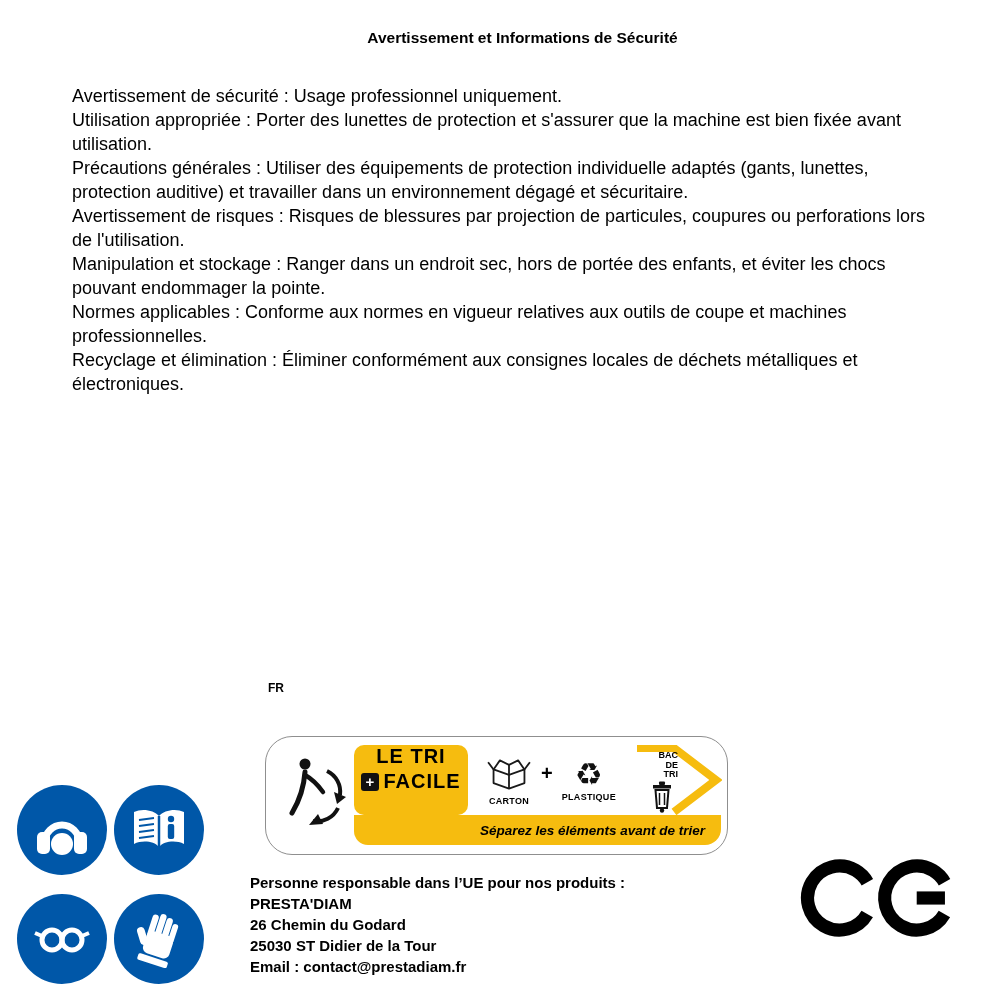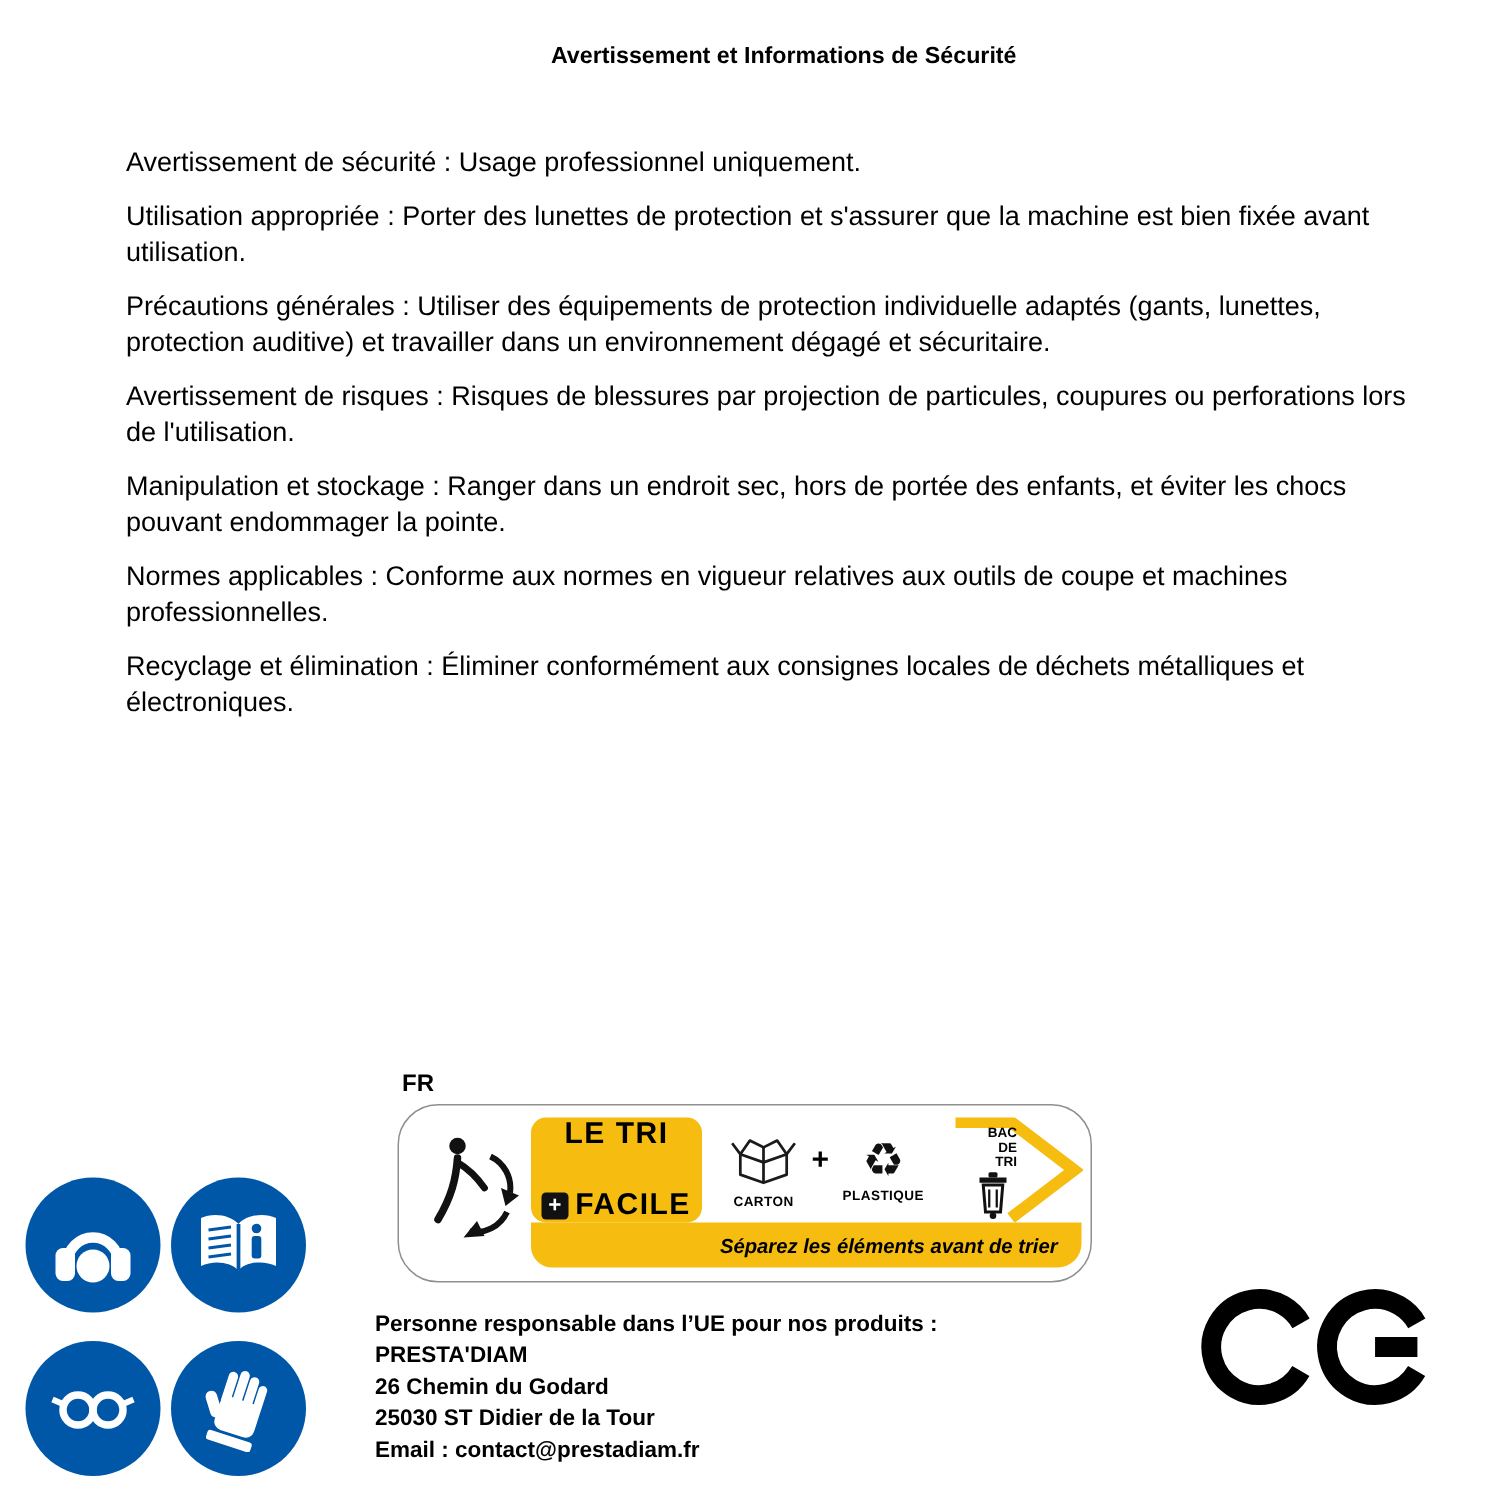--- a/index.html
+++ b/index.html
@@ -16,48 +16,48 @@
   .title {
     position: absolute; left: 0; right: 0; top: 29px;
     margin: 0; text-align: center;
     font-size: 15.5px; font-weight: bold; padding-left: 40px;
   }
 
   .safety {
     position: absolute; left: 72px; top: 84px; width: 878px;
     font-size: 18px; line-height: 24px;
   }
-  .safety p { margin: 12px; }
+  .safety p { margin: 0; }
 
   
   .icons-grid {
     position: absolute; left: 17px; top: 785px;
     display: grid; grid-template-columns: 90px 90px; grid-auto-rows: 90px;
     column-gap: 7px; row-gap: 19px;
   }
   .picto {
     border-radius: 50%; background: #0057A8;
     display: flex; align-items: center; justify-content: center;
   }
 
-  .fr-code { position: absolute; left: 268px; top: 714px; font-size: 16px; font-weight: bold; }
+  .fr-code { position: absolute; left: 268px; top: 681px; font-size: 12px; font-weight: bold; }
 
   
   :root { --yellow: #F6BC0F; }
   .tri-label {
     position: absolute; left: 265px; top: 736px; width: 463px; height: 119px;
     background: #fff; border: 1.5px solid #8f8f8f; border-radius: 27px;
     overflow: hidden;
   }
   .triman-zone { position: absolute; left: 10px; top: 12px; width: 78px; height: 92px;
     display: flex; align-items: center; justify-content: center; }
   .letri {
     position: absolute; left: 88px; top: 8px; width: 114px; height: 70px;
     background: var(--yellow); border-radius: 10px;
-    display: flex; flex-direction: column; align-items: center; justify-content: space-between; gap: 2px;
+    display: flex; flex-direction: column; align-items: center; justify-content: flex-start; gap: 2px;
   }
   .letri .l1 { font-size: 20px; font-weight: bold; letter-spacing: 1px; }
   .letri .l2 { display: flex; align-items: center; gap: 4px; font-size: 20px; font-weight: bold; letter-spacing: 1px; }
   .plusbox {
     width: 18px; height: 18px; background: #111; color: #fff;
     display: flex; align-items: center; justify-content: center;
     font-size: 15px; font-weight: bold; border-radius: 3px;
   }
   .materials {
     position: absolute; left: 205px; top: 10px; width: 160px; height: 66px;

